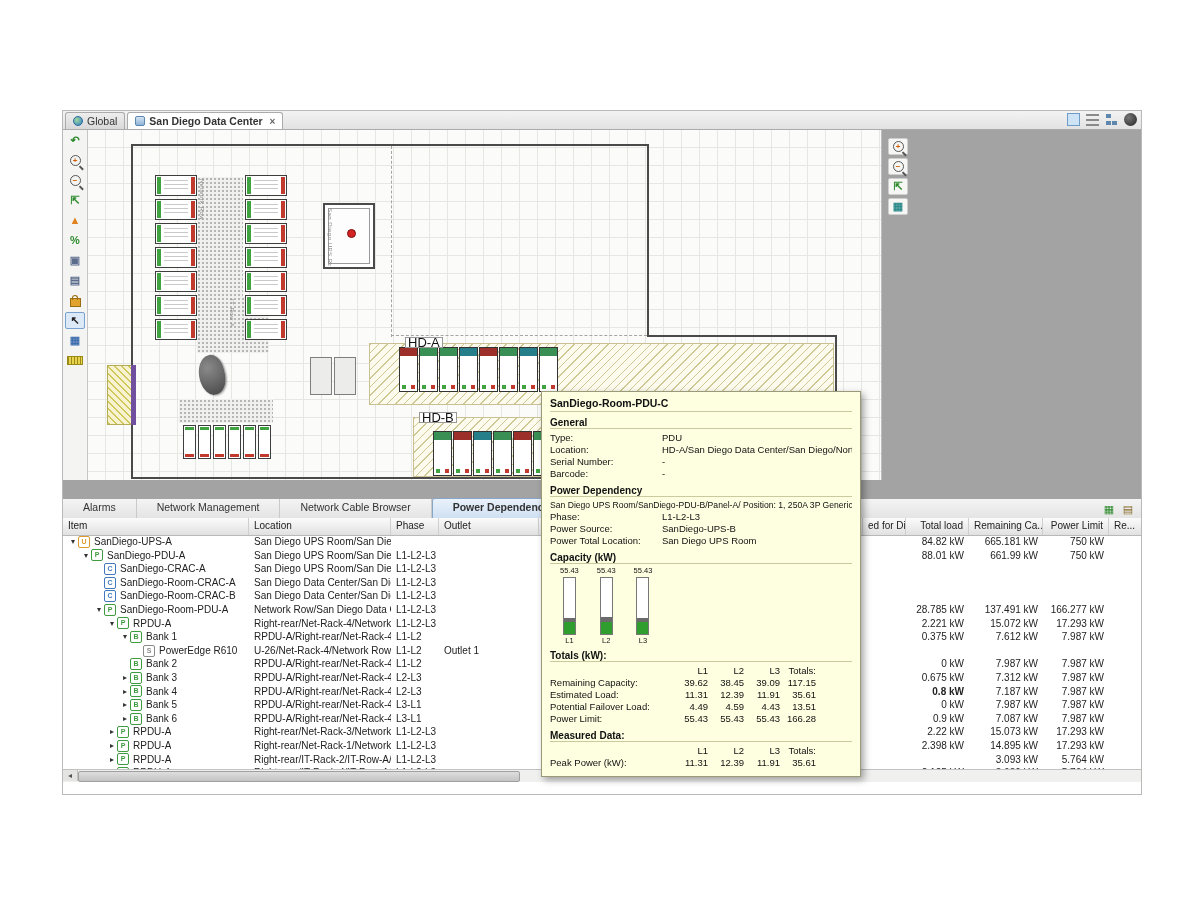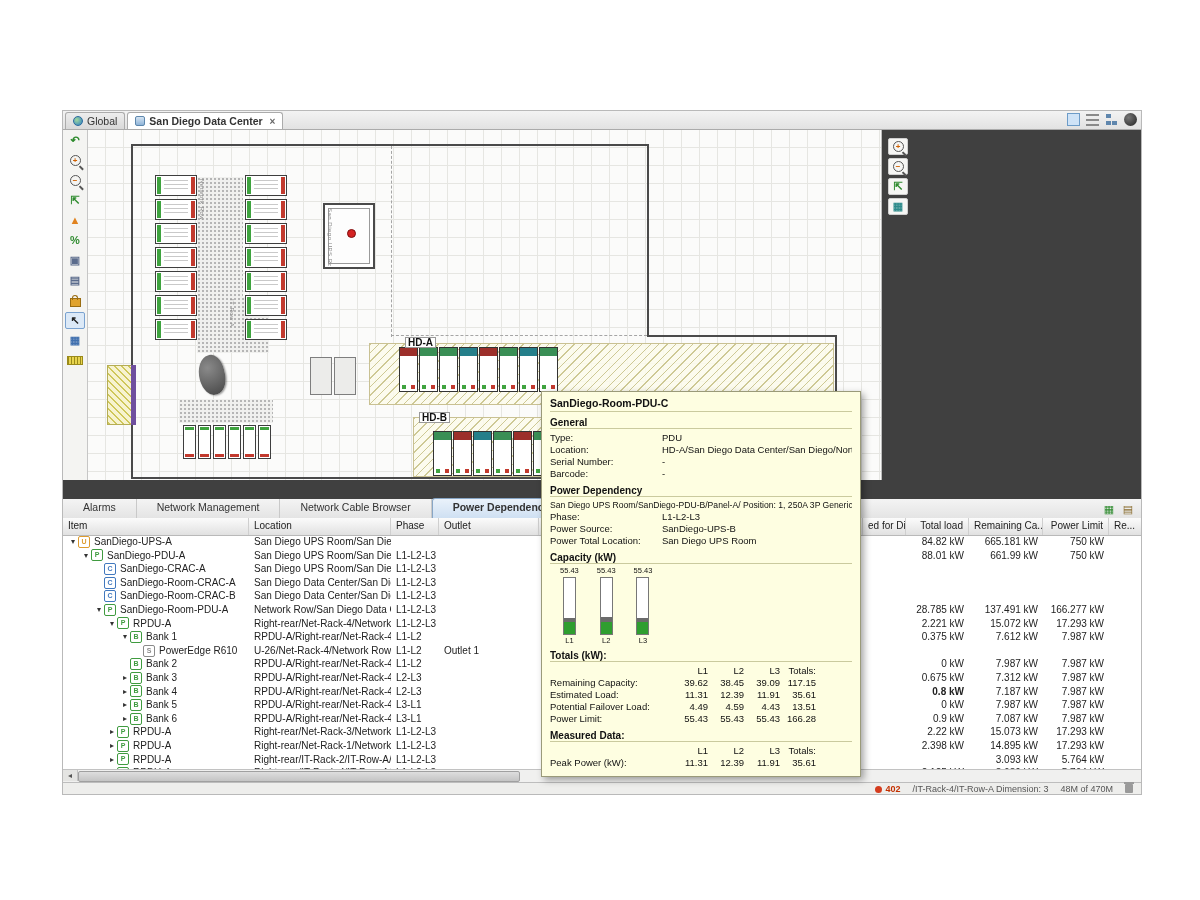--- a/index.html
+++ b/index.html
@@ -1,18 +1,18 @@
 <!DOCTYPE html>
 <html><head>
 <meta charset="utf-8">
 <style>
   html,body{margin:0;padding:0;background:#fff;}
   body{font-family:"Liberation Sans",sans-serif;color:#222;}
   #stage{position:relative;width:1200px;height:900px;background:#fff;overflow:hidden;}
-  #app{position:absolute;left:62px;top:110px;width:1078px;height:683px;border:1px solid #b9b9b9;background:#404040;overflow:hidden;}
+  #app{position:absolute;left:62px;top:110px;width:1078px;height:683px;border:1px solid #b9b9b9;background:#a3a3a3;overflow:hidden;}
 
   
   #editor-tabs{position:absolute;left:0;top:0;right:0;height:18px;background:linear-gradient(#f3f3f3,#e2e2e2);border-bottom:1px solid #ababab;display:flex;align-items:flex-end;z-index:5;}
   .etab{height:16px;display:flex;align-items:center;gap:4px;padding:0 7px;font-size:10.5px;color:#333;background:linear-gradient(#ededed,#d9d9d9);border:1px solid #ababab;border-bottom:none;border-radius:3px 3px 0 0;margin-left:2px;white-space:nowrap;}
   .etab.active{background:#fff;font-weight:bold;}
   .etab-icon{width:10px;height:10px;flex:none;}
   .globe-icon{border-radius:50%;background:radial-gradient(circle at 35% 35%,#9fd89f,#2f7fc1);border:1px solid #2a6aa0;box-sizing:border-box;}
   .map-icon{border-radius:2px;background:linear-gradient(#d5e4f2,#8fb4d8);border:1px solid #5d87ad;box-sizing:border-box;}
   .etab-close{font-size:10px;color:#666;margin-left:3px;}
   #window-icons{position:absolute;right:4px;top:2px;display:flex;gap:6px;z-index:6;}
@@ -38,21 +38,21 @@
   #right-toolbar{position:absolute;left:824px;top:24px;width:22px;z-index:2;}
   #right-toolbar .tool{background:#f6f6f4;border:1px solid #cfcfcf;border-radius:2px;}
 
   
   #canvas{position:absolute;left:24px;top:18px;width:794px;height:351px;background-color:#fbfbfa;background-image:linear-gradient(to right,#e6e6e2 1px,transparent 1px),linear-gradient(to bottom,#e6e6e2 1px,transparent 1px);background-size:18px 18px;border-right:1px solid #bdbdbd;overflow:hidden;z-index:1;}
   .wall{position:absolute;background:#4a4a4a;}
   .dash-v{position:absolute;width:0;border-left:1px dashed #a5a5a5;}
   .dash-h{position:absolute;height:0;border-top:1px dashed #a5a5a5;}
   .stipple{position:absolute;background-color:#f0f0ee;background-image:radial-gradient(#b4b4b4 0.7px,transparent 1px);background-size:4px 4px;}
   .hatch{position:absolute;background-color:rgba(252,250,235,.85);background-image:repeating-linear-gradient(135deg,rgba(150,140,40,.45) 0 1px,transparent 1px 6px);border:1px solid #c9c193;box-sizing:border-box;}
-  .hdlabel{position:absolute;font-size:10px;font-weight:bold;color:#111;background:#fff;border:1px solid #999;line-height:9px;padding:0 2px;z-index:3;}
+  .hdlabel{position:absolute;font-size:13px;font-weight:normal;color:#111;background:#fff;border:1px solid #999;line-height:9px;padding:0 2px;z-index:3;}
   .nrack{position:absolute;width:42px;height:21px;background:#fff;border:1px solid #3e3e3e;box-sizing:border-box;}
   .nrack::before{content:"";position:absolute;left:1px;top:1px;bottom:1px;width:4px;background:#3fa33f;}
   .nrack::after{content:"";position:absolute;right:1px;top:1px;bottom:1px;width:4px;background:#c23a2e;}
   .nrack .mid{position:absolute;left:8px;right:8px;top:4px;bottom:4px;background:repeating-linear-gradient(#c9c9c9 0 1px,transparent 1px 4px);}
   .brack{position:absolute;width:13px;height:34px;background:#fff;border:1px solid #3e3e3e;box-sizing:border-box;}
   .brack::before{content:"";position:absolute;left:1px;right:1px;top:1px;height:3px;background:#3fa33f;}
   .brack::after{content:"";position:absolute;left:1px;right:1px;bottom:1px;height:3px;background:#c23a2e;}
   .cab{position:absolute;width:19px;height:45px;background:#fff;border:1px solid #333;box-sizing:border-box;z-index:2;}
   .cabtop{position:absolute;left:0;right:0;top:0;height:8px;}
   .cab::after{content:"";position:absolute;left:2px;bottom:2px;width:4px;height:4px;background:#3fa33f;box-shadow:9px 0 0 #c23a2e;}
@@ -669,28 +669,20 @@
             <div class="td right" style="width: 63px;">2.125 kW</div>
             <div class="td right" style="width: 74px;">3.639 kW</div>
             <div class="td right" style="width: 66px;">5.764 kW</div>
             <div class="td" style="width: 34px;"></div>
           </div>
         </div>
       <div id="hscroll">
         <div class="sb-btn">◂</div>
         <div id="sb-thumb"></div>
       </div>
-      <div id="statusbar">
-        <div id="status-right">
-          <span><span class="alarm-dot"></span><span id="status-alarms">402</span></span>
-          <span>/IT-Rack-4/IT-Row-A    Dimension: 3</span>
-          <span>48M of 470M</span>
-          <span class="trash"></span>
-        </div>
-      </div>
     </div>
 
     <div id="tooltip">
       <div class="tt-title">SanDiego-Room-PDU-C</div>
       <div class="tt-h">General</div>
       <div id="tt-general">
           <div class="tt-kv-row">
             <span class="k">Type:</span>
             <span class="v">PDU</span>
           </div>

